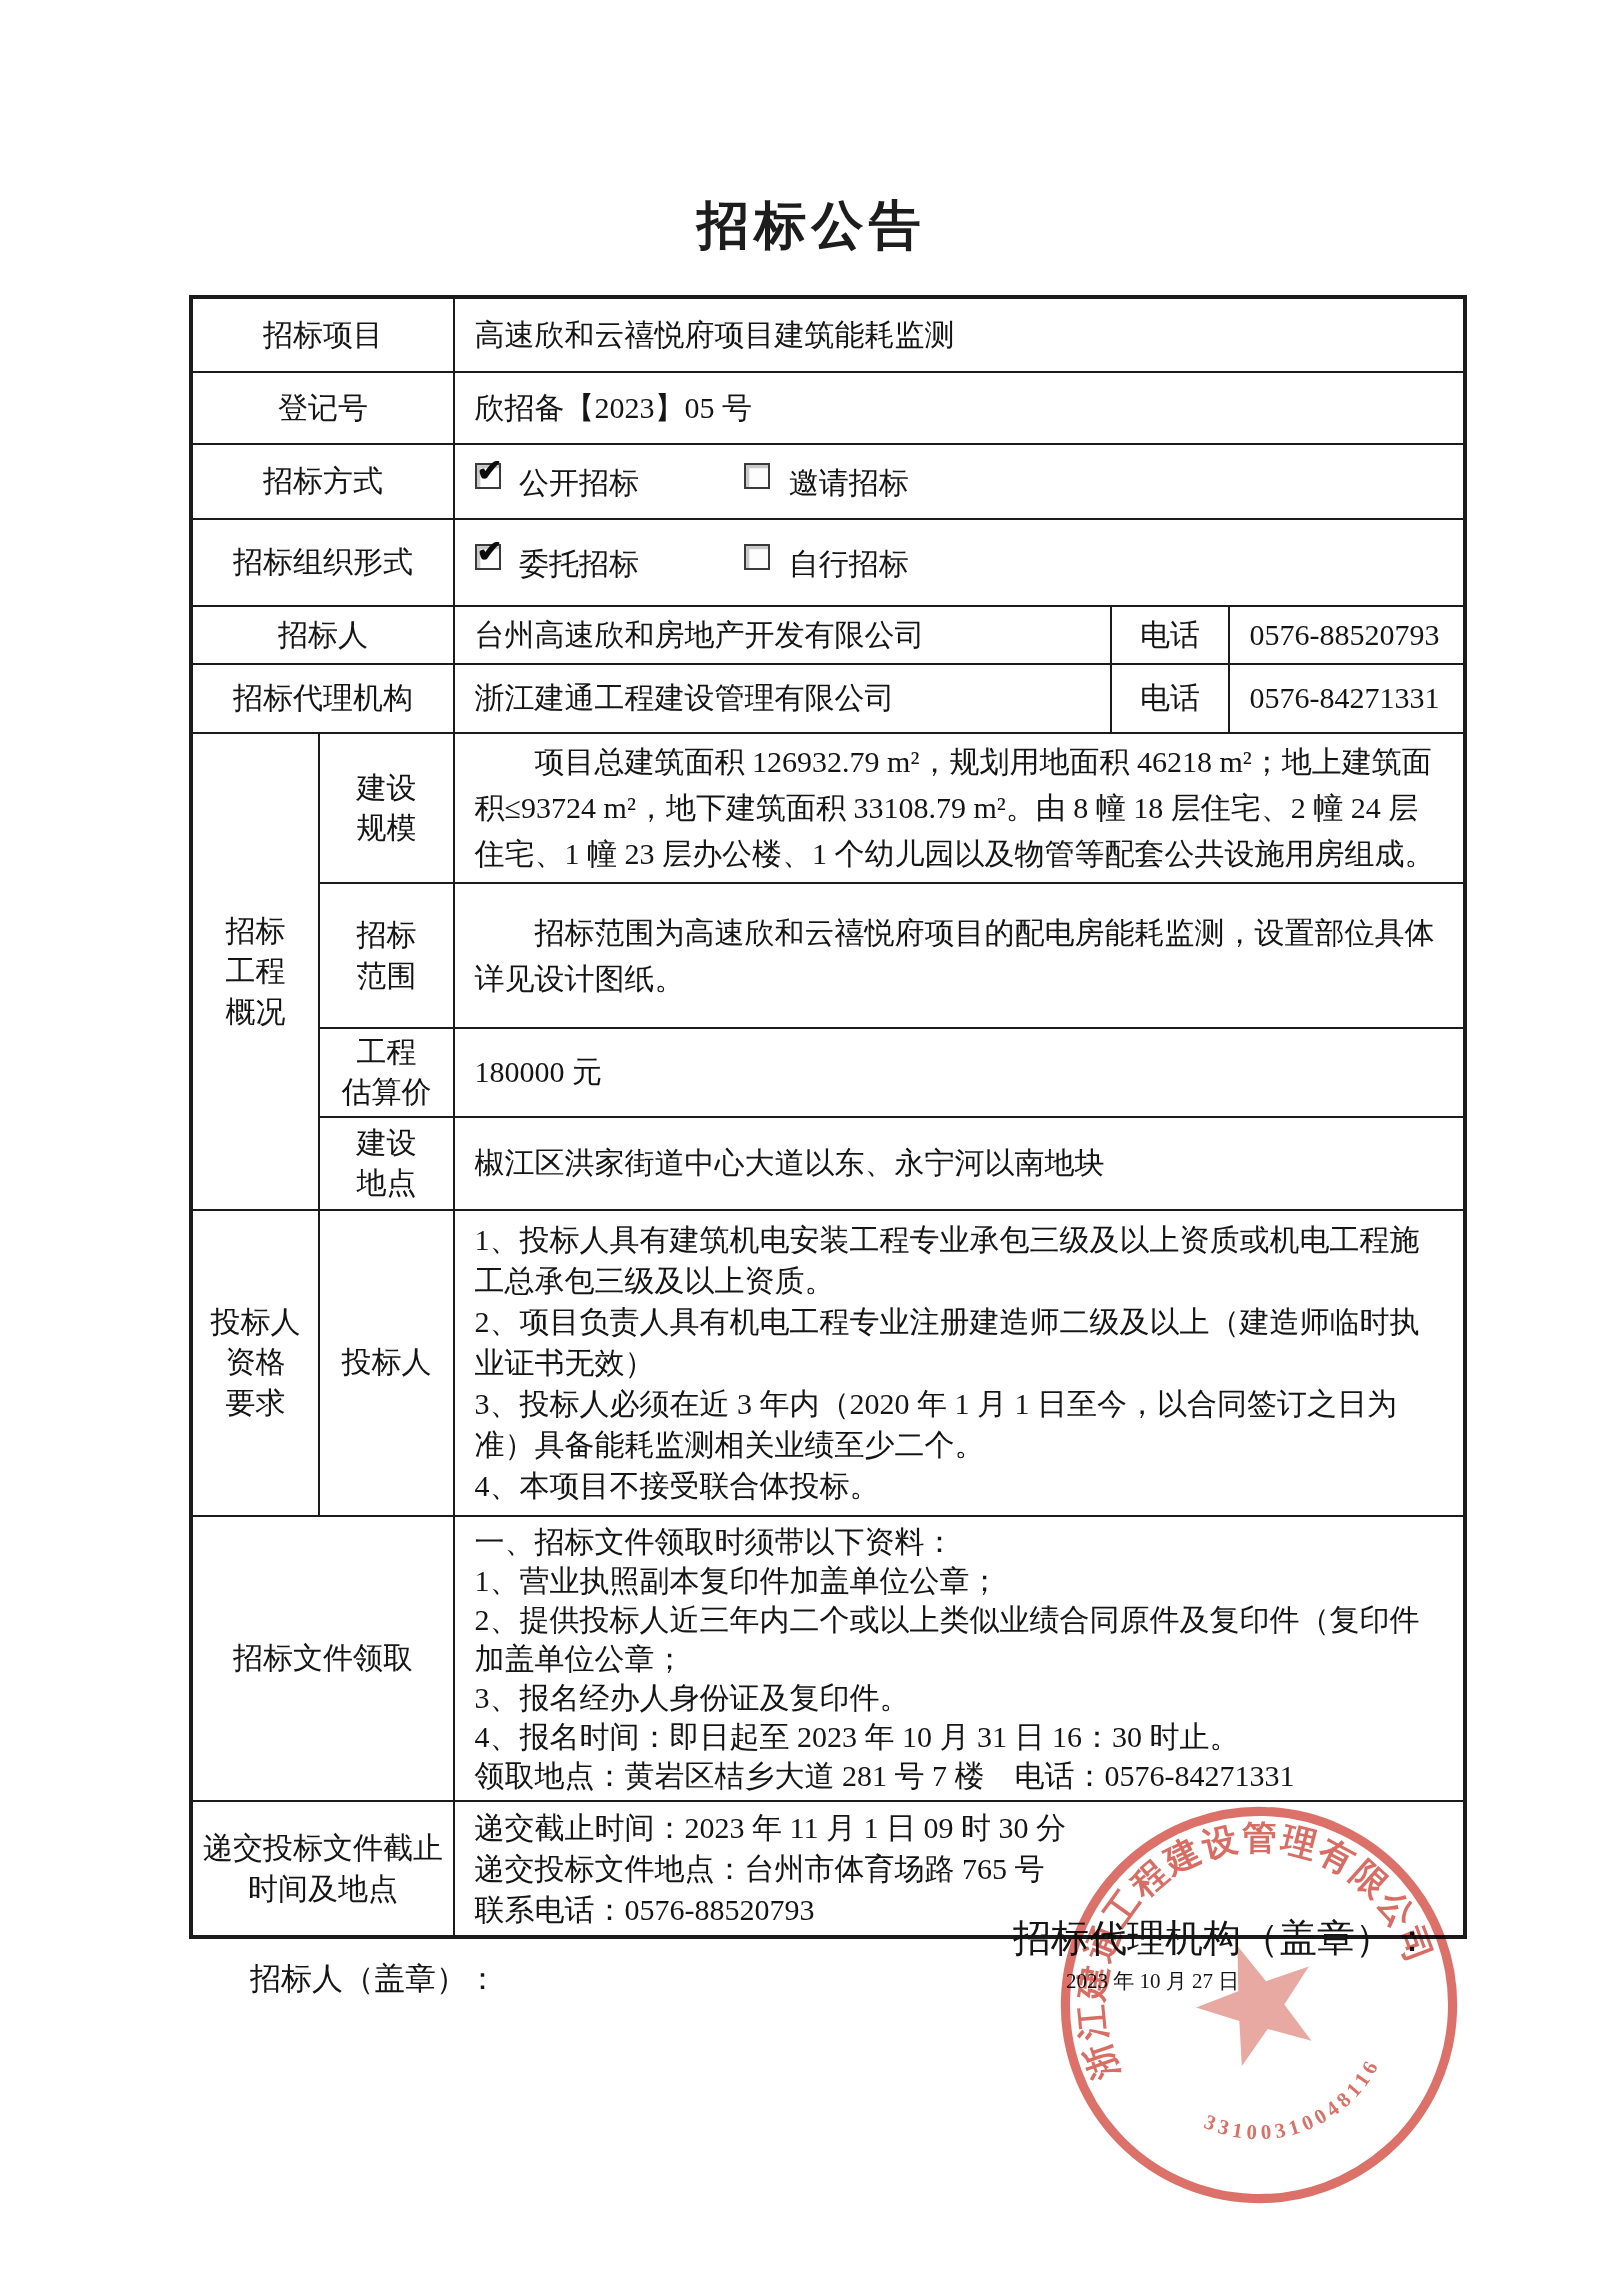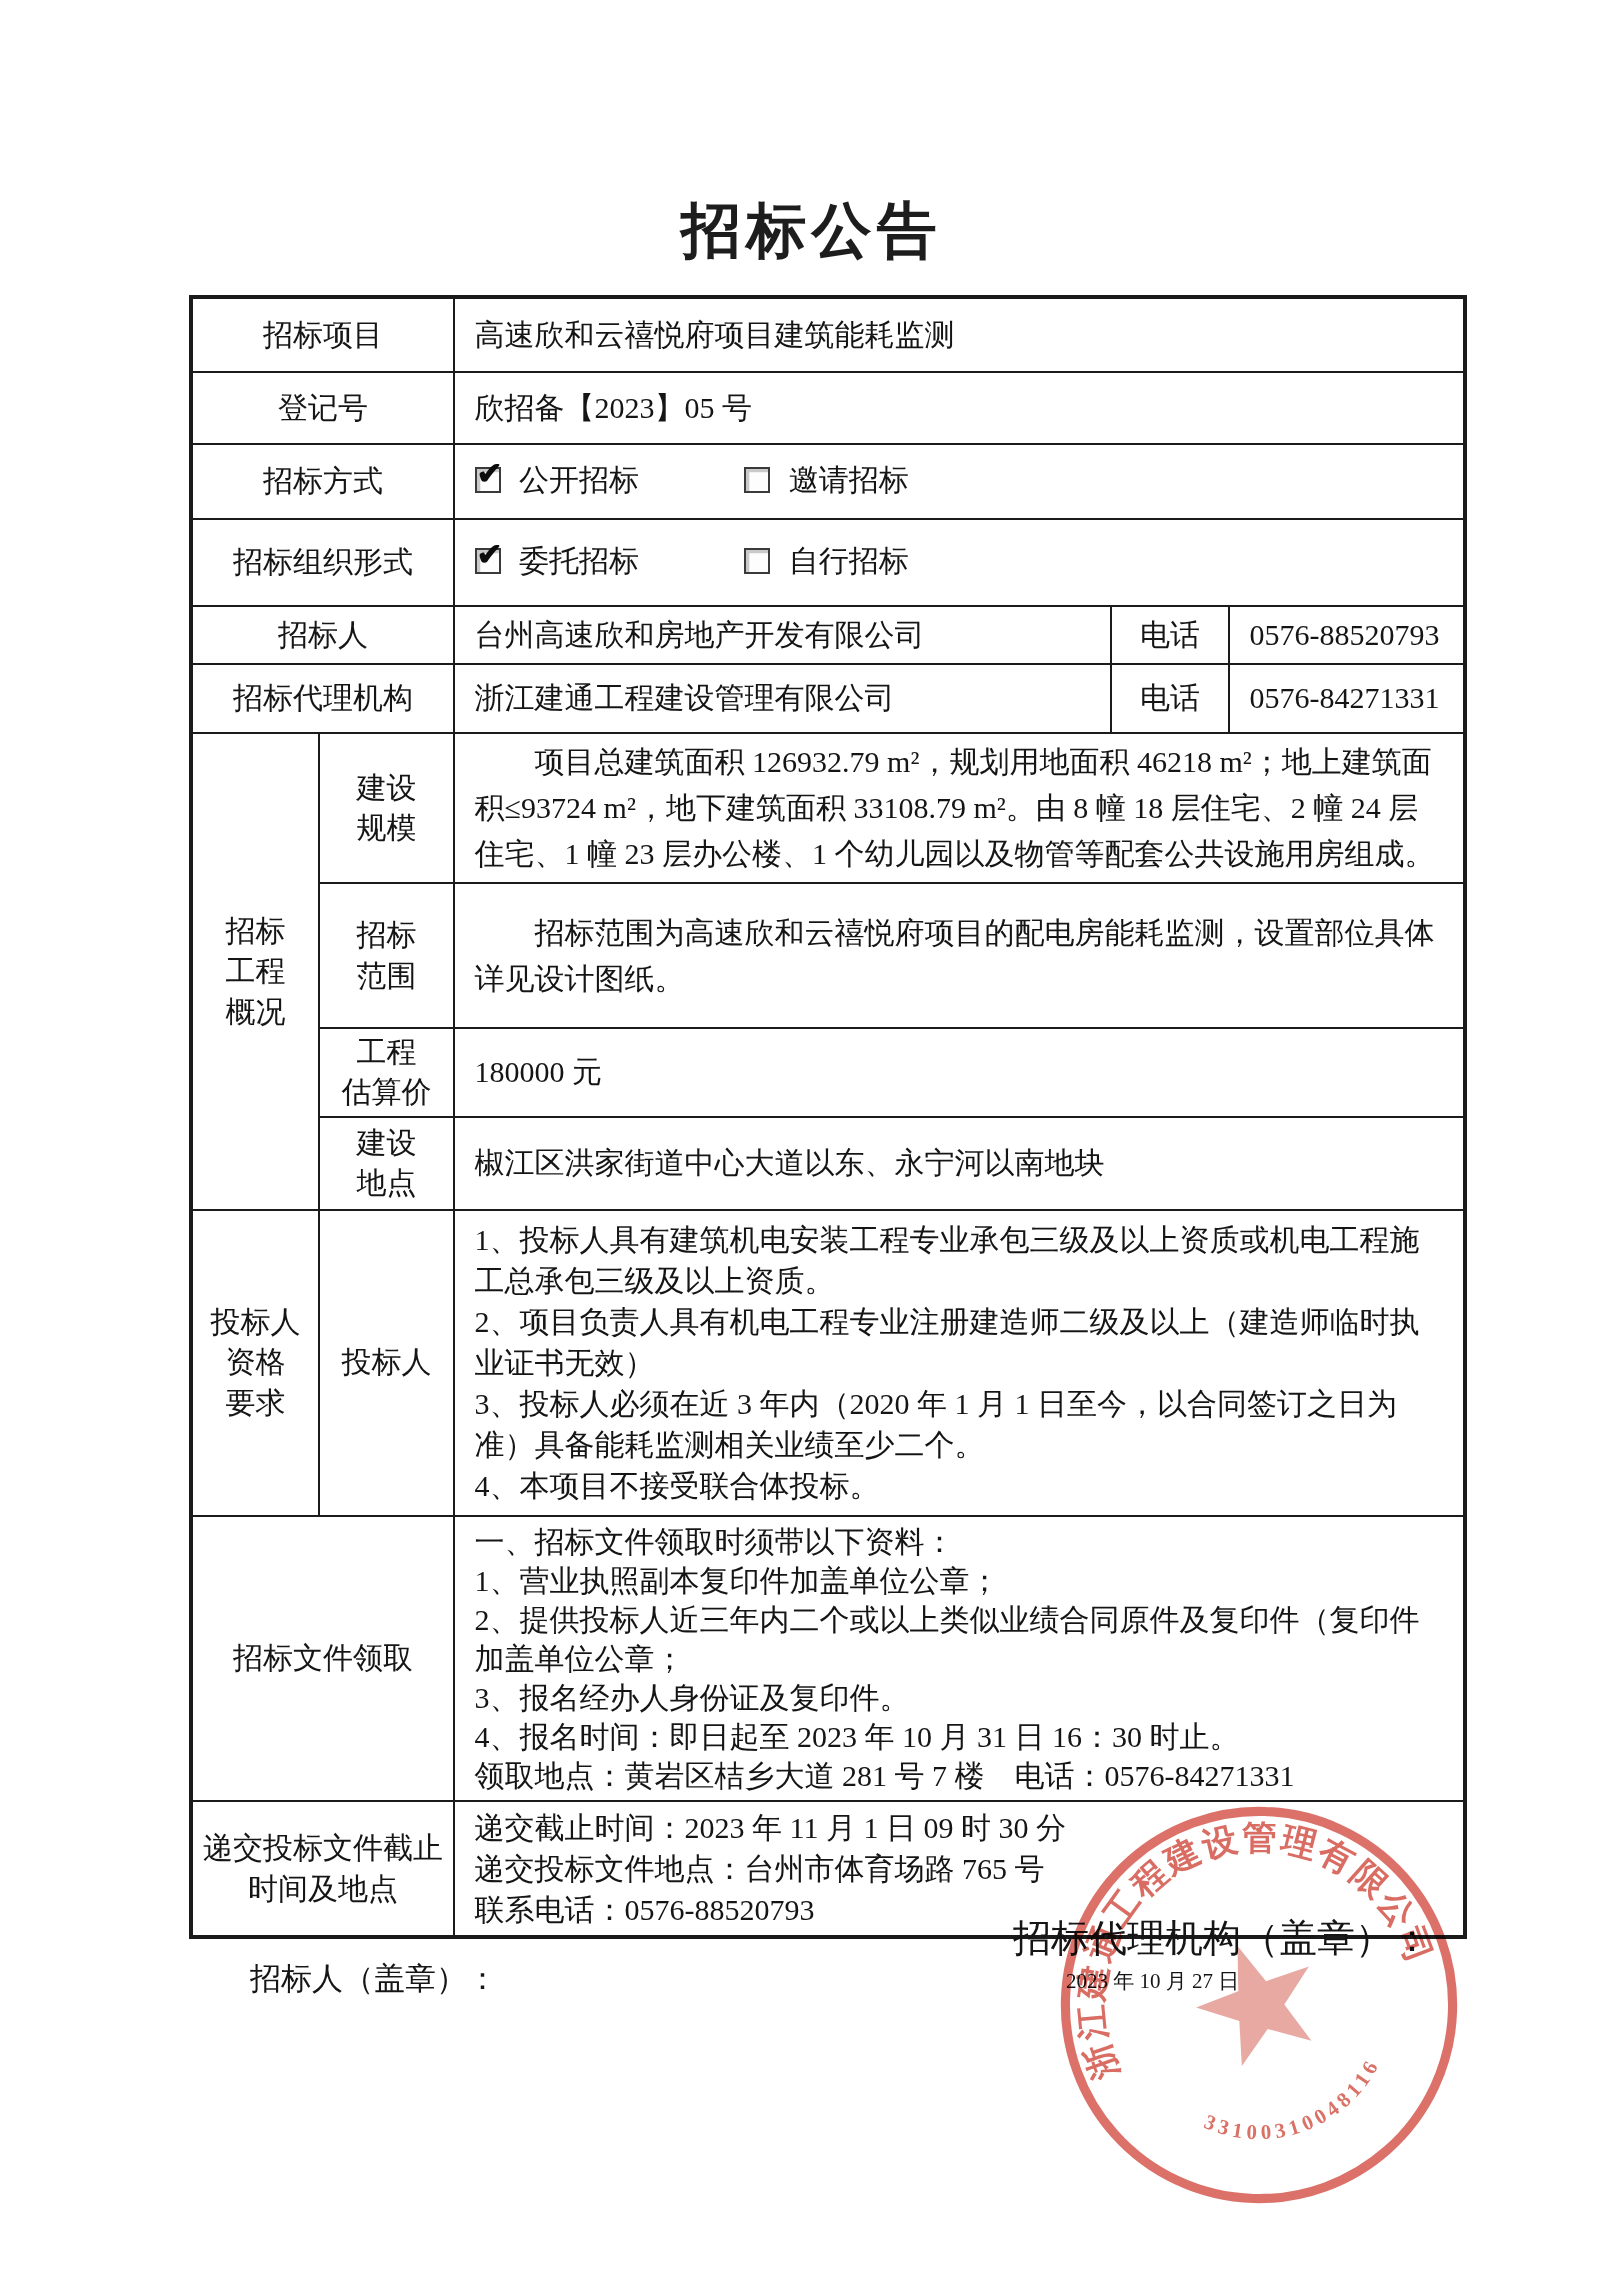--- a/index.html
+++ b/index.html
@@ -3,41 +3,41 @@
 <meta charset="utf-8">
 <style>
   html,body{margin:0;padding:0;background:#888;}
   .page{
     position:relative;width:1623px;height:2295px;background:#ffffff;
     font-family:"Liberation Serif","DejaVu Serif",serif;color:#151515;
     overflow:hidden;margin:0 auto;
   }
   .title{
     position:absolute;left:0;right:0;top:191px;margin:0;
-    text-align:center;font-size:60px;font-weight:700;letter-spacing:5.2px;color:#1d1d1d;
+    text-align:center;font-size:52px;font-weight:700;letter-spacing:5.2px;color:#1d1d1d;
   }
   table.doc{
     position:absolute;left:189px;top:295px;width:1274px;
     border-collapse:collapse;table-layout:fixed;
     border:4.6px solid #1b1b1b;
   }
   table.doc td{
     border:2.6px solid #1b1b1b;font-size:30px;line-height:1.35;
     overflow:hidden;
   }
   td.lab{text-align:center;vertical-align:middle;padding:2.6px 3.9px;}
   td.val{text-align:left;vertical-align:middle;padding:5.2px 19.6px;}
   td.val p{margin:0;}
   .indent{text-indent:2em;}
   .lh70 p{line-height:46px;}
   .lh63 p{line-height:41px;margin:1.3px 0;}
   .lh60 p{line-height:39px;}
   .lh62 p{line-height:41px;}
   
-  .opt{display:inline-flex;align-items:center;margin-right:98px;}
+  .opt{display:inline-flex;margin-right:98px;}
   .cb{
     display:inline-block;position:relative;width:22px;height:22px;
     border:2.6px solid #3a3a3a;background:#fdfdfd;
     box-shadow:inset 3.3px 3.3px 0 rgba(0,0,0,0.20);
     margin-right:18.3px;flex:0 0 auto;
   }
   .cb.checked::after{
     content:"✔";position:absolute;left:0px;top:-10.5px;
     font-size:31px;font-weight:700;color:#0c0c0c;line-height:1;
   }

